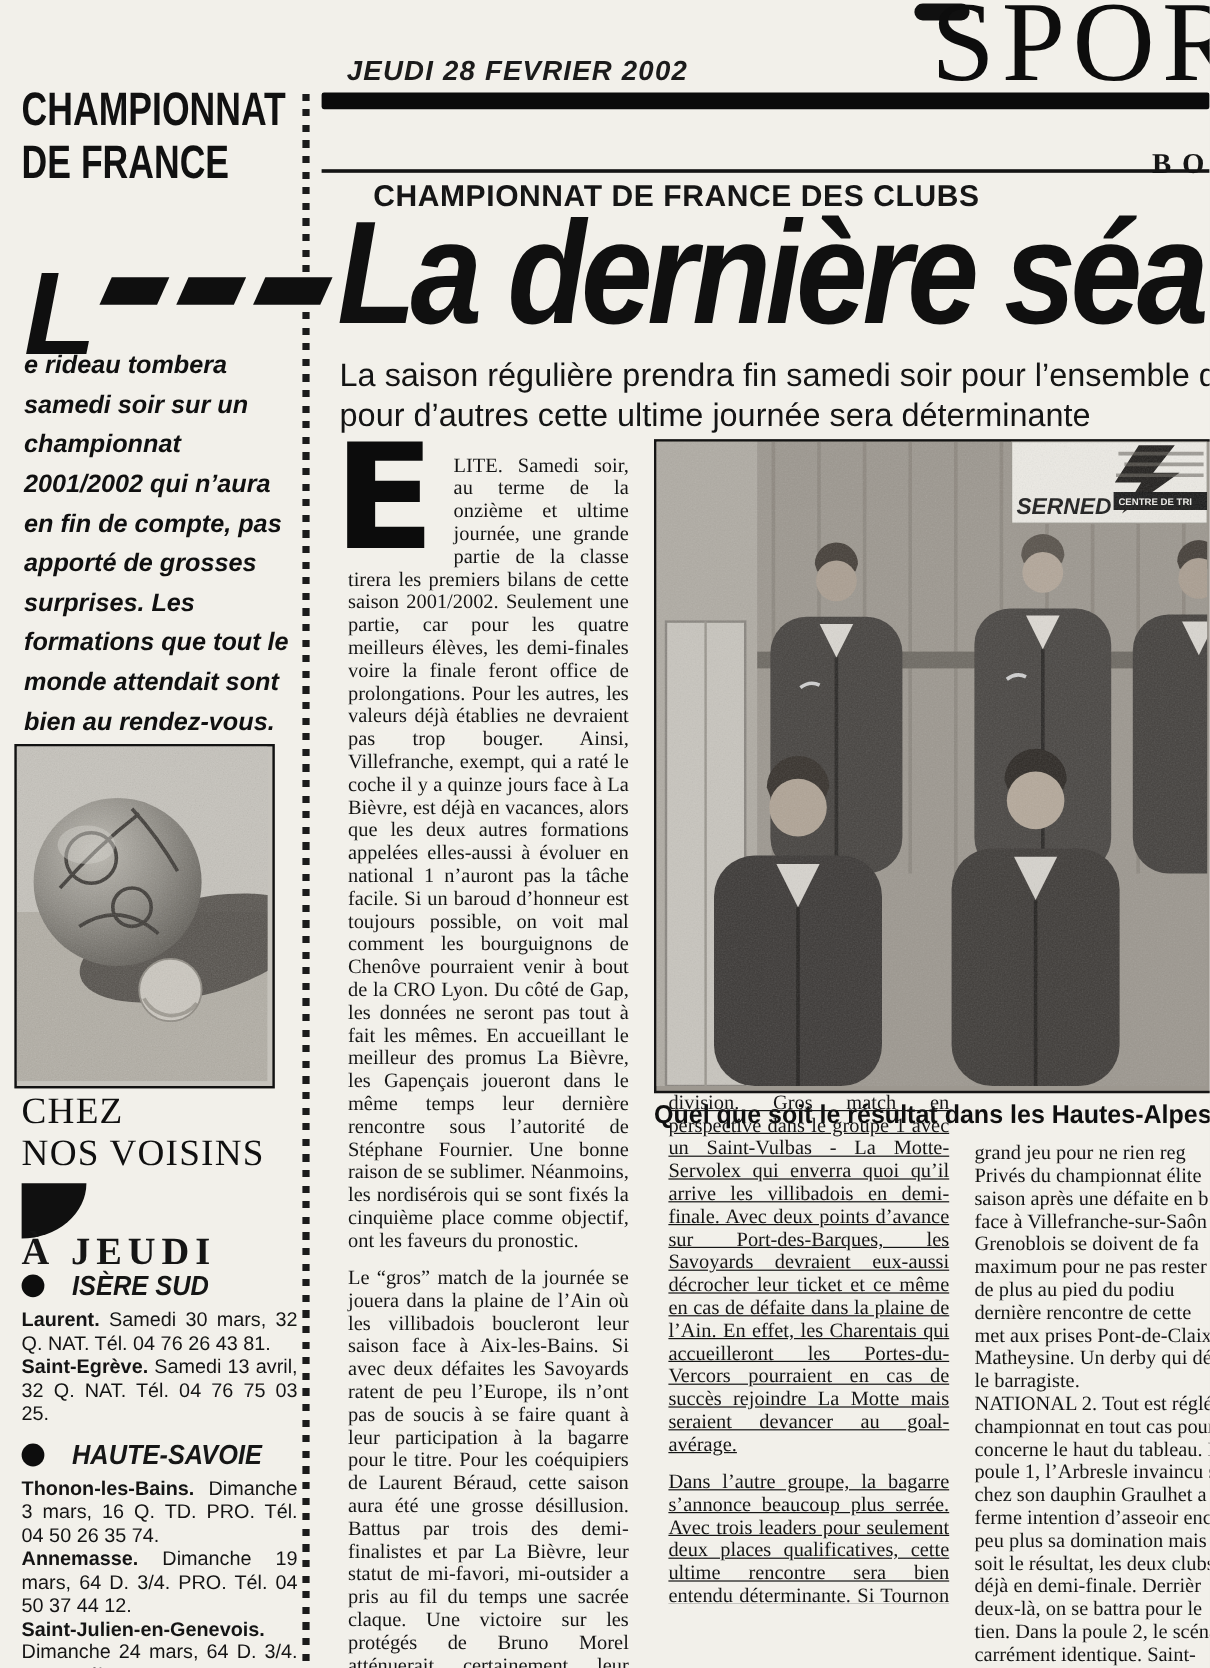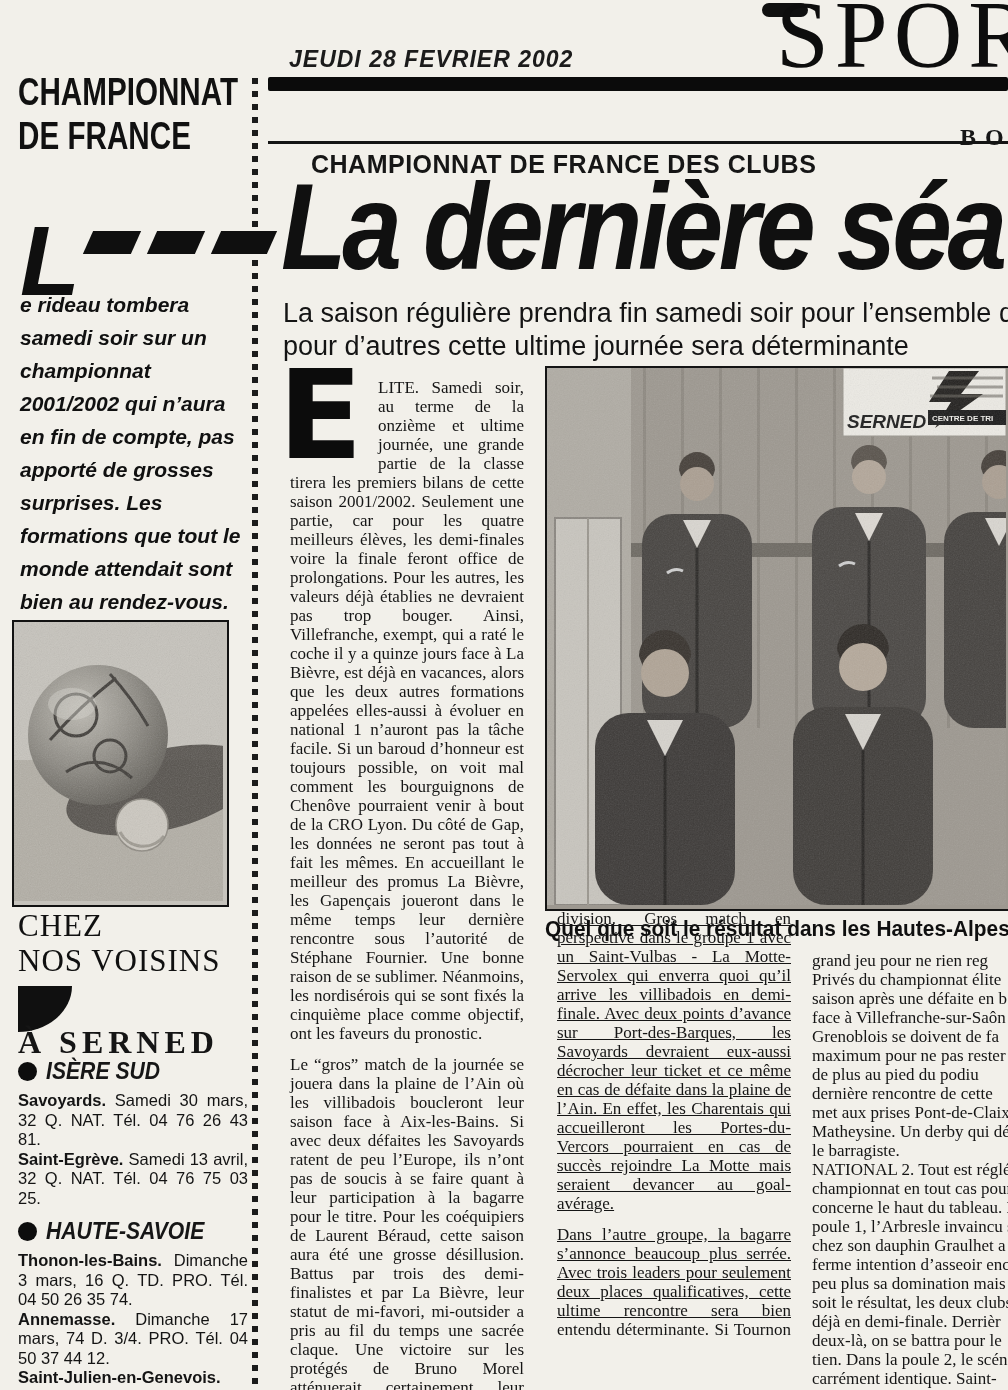--- a/index.html
+++ b/index.html
@@ -34,21 +34,21 @@
   .dash1{left:88px;} .dash2{left:152px;} .dash3{left:216px;width:56px;}
   .lead-text{left:20px;top:288px;width:232px;font-style:italic;font-weight:bold;
              font-size:21px;line-height:33px;color:#101010;}
   .ball-frame{left:12px;top:620px;width:213px;height:283px;border:2px solid #121212;background:#c6c3bc;}
   .neighbors{left:18px;top:908px;font-family:"Liberation Serif",serif;font-weight:normal;
              font-size:31px;line-height:35px;letter-spacing:1px;color:#101010;}
   .quarter{left:18px;top:986px;width:54px;height:46px;background:#101010;border-radius:0 0 100% 0;}
   .coming{left:18px;top:1024px;font-family:"Liberation Serif",serif;font-weight:bold;
           font-size:32px;letter-spacing:5px;color:#151515;}
   .regions{left:18px;top:1048px;width:230px;}
-  .region-head{margin:10px 0 6px 0;display:flex;align-items:center;gap:9px;}
+  .region-head{margin:10px 0 6px 0;display:flex;align-items:center;gap:23px;}
   .region-bullet{width:19px;height:19px;border-radius:50%;background:#0d0d0d;flex:0 0 auto;}
   .region-name{font-style:italic;font-weight:bold;font-size:23px;transform:scaleX(.92);
                transform-origin:left center;white-space:nowrap;}
   .entry{font-size:16.5px;line-height:19.5px;text-align:justify;color:#141414;font-weight:400;}
   .entry b{font-weight:bold;}
 
   
   .col{font-family:"Liberation Serif",serif;font-size:17px;line-height:19px;text-align:justify;color:#151515;}
   .col p{margin:12px;}
   .col1{left:278px;top:366px;width:258px;height:1024px;overflow:hidden;}
@@ -113,44 +113,44 @@
       <path d="M106 210 A26 26 0 0 0 150 214" fill="none" stroke="#8a867e" stroke-width="3" opacity="0.7"></path>
       <rect width="209" height="279" filter="url(#grain)" opacity="0.22"></rect>
     </svg>
   </div>
 
   <div class="abs neighbors">
     <div>CHEZ</div>
     <div>NOS VOISINS</div>
   </div>
   <div class="abs quarter"></div>
-  <div class="abs coming">À SERNED</div>
+  <div class="abs coming">À JEUDI</div>
 
   <div class="abs regions" id="regions">
     <div>
       <div class="region-head">
         <span class="region-bullet"></span>
         <span class="region-name">ISÈRE SUD</span>
       </div>
       <div>
-    <div class="entry"><b>Savoyards.</b><span> Samedi 30 mars, 32 Q. NAT. Tél. 04 76 26 43 81.</span></div>
+    <div class="entry"><b>Laurent.</b><span> Samedi 30 mars, 32 Q. NAT. Tél. 04 76 26 43 81.</span></div>
 
     <div class="entry"><b>Saint-Egrève.</b><span> Samedi 13 avril, 32 Q. NAT. Tél. 04 76 75 03 25.</span></div>
   </div>
     </div>
 
     <div>
       <div class="region-head">
         <span class="region-bullet"></span>
         <span class="region-name">HAUTE-SAVOIE</span>
       </div>
       <div>
     <div class="entry"><b>Thonon-les-Bains.</b><span> Dimanche 3 mars, 16 Q. TD. PRO. Tél. 04 50 26 35 74.</span></div>
 
-    <div class="entry"><b>Annemasse.</b><span> Dimanche 17 mars, 74 D. 3/4. PRO. Tél. 04 50 37 44 12.</span></div>
+    <div class="entry"><b>Annemasse.</b><span> Dimanche 19 mars, 64 D. 3/4. PRO. Tél. 04 50 37 44 12.</span></div>
 
     <div class="entry"><b>Saint-Julien-en-Genevois.</b><span> Dimanche 24 mars, 64 D. 3/4. PRO. Tél. 04 50 49 28 89.</span></div>
 
   </div>
     </div>
 
   </div>
 
   <div class="abs kicker">CHAMPIONNAT DE FRANCE DES CLUBS</div>
   <div class="abs headline">La dernière séa</div>

